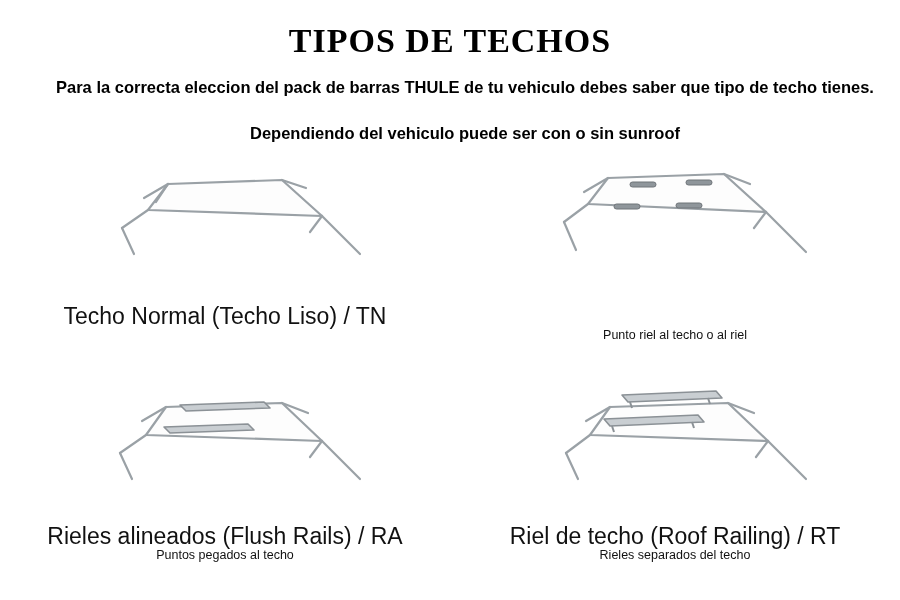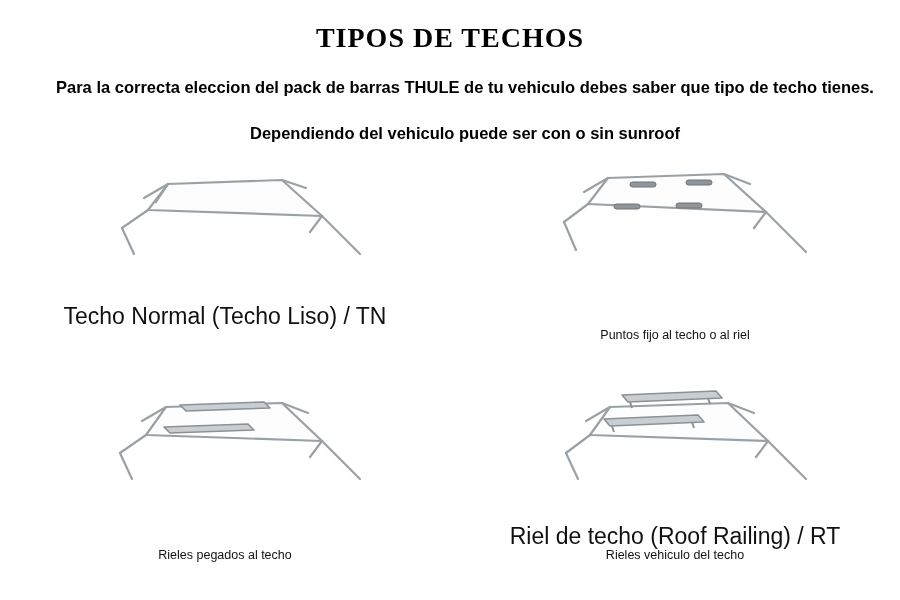--- a/index.html
+++ b/index.html
@@ -33,21 +33,21 @@
     width: 900px;
     height: 576px;
     background: #ffffff;
   }
   .title {
     position: absolute;
     left: 0;
     top: 14px;
     width: 900px;
     text-align: center;
-    font-size: 28px;
+    font-size: 34px;
     font-weight: bold;
     letter-spacing: 1px;
     color: #000000;
     font-family: "Liberation Serif", serif;
   }
   .subtitle {
     position: absolute;
     left: 15px;
     width: 900px;
     text-align: center;
@@ -163,21 +163,21 @@
             </g>
 
             <g fill="#8f969b" stroke="#6f7479" stroke-width="1">
               <rect x="120" y="24" width="26" height="5" rx="2.5"></rect>
               <rect x="176" y="22" width="26" height="5" rx="2.5"></rect>
               <rect x="104" y="46" width="26" height="5" rx="2.5"></rect>
               <rect x="166" y="45" width="26" height="5" rx="2.5"></rect>
             </g>
           </svg>
         </div>
-        <div class="subcaption">Puntos fijo al techo o al riel</div>
+        <div class="subcaption">Punto riel al techo o al riel</div>
       </div>
 
       <div class="cell c10">
         <div class="art">
           <svg width="330" height="145" viewBox="0 0 330 145">
             <g fill="none" stroke="#9aa1a6" stroke-width="2.2" stroke-linejoin="round" stroke-linecap="round">
               <path d="M86 62 L106 34 L222 30 L262 68 Z" fill="#fdfdfd"></path>
               <path d="M262 68 L300 106"></path>
               <path d="M222 30 L248 40"></path>
               <path d="M86 62 L60 80"></path>
@@ -186,21 +186,22 @@
               <path d="M262 68 L250 84"></path>
             </g>
 
             <g fill="#c9ced2" stroke="#8b9196" stroke-width="1.6" stroke-linejoin="round">
               <path d="M116 33 L206 30 L238 58 L150 60 Z" opacity="0"></path>
               <path d="M120 32 L204 29 L210 35 L126 38 Z"></path>
               <path d="M104 54 L188 51 L194 57 L110 60 Z"></path>
             </g>
           </svg>
         </div>
-        <div class="subcaption lower">Rieles pegados al techo</div>
+        <div class="caption lower">Rieles alineados (Flush Rails) / RA</div>
+        <div class="subcaption lower">Puntos pegados al techo</div>
       </div>
 
       <div class="cell c11">
         <div class="art">
           <svg width="330" height="145" viewBox="0 0 330 145">
             <g fill="none" stroke="#9aa1a6" stroke-width="2.2" stroke-linejoin="round" stroke-linecap="round">
               <path d="M80 62 L100 34 L218 30 L258 68 Z" fill="#fdfdfd"></path>
               <path d="M258 68 L296 106"></path>
               <path d="M218 30 L244 40"></path>
               <path d="M80 62 L56 80"></path>
@@ -215,18 +216,18 @@
             </g>
             <g stroke="#8b9196" stroke-width="2" fill="none">
               <path d="M120 29 L122 35"></path>
               <path d="M198 25 L200 31"></path>
               <path d="M102 53 L104 59"></path>
               <path d="M182 49 L184 55"></path>
             </g>
           </svg>
         </div>
         <div class="caption lower">Riel de techo (Roof Railing) / RT</div>
-        <div class="subcaption lower">Rieles vehiculo del techo</div>
+        <div class="subcaption lower">Rieles separados del techo</div>
       </div>
 
     </div>
   </div>
 </div>
 
 </body></html>

